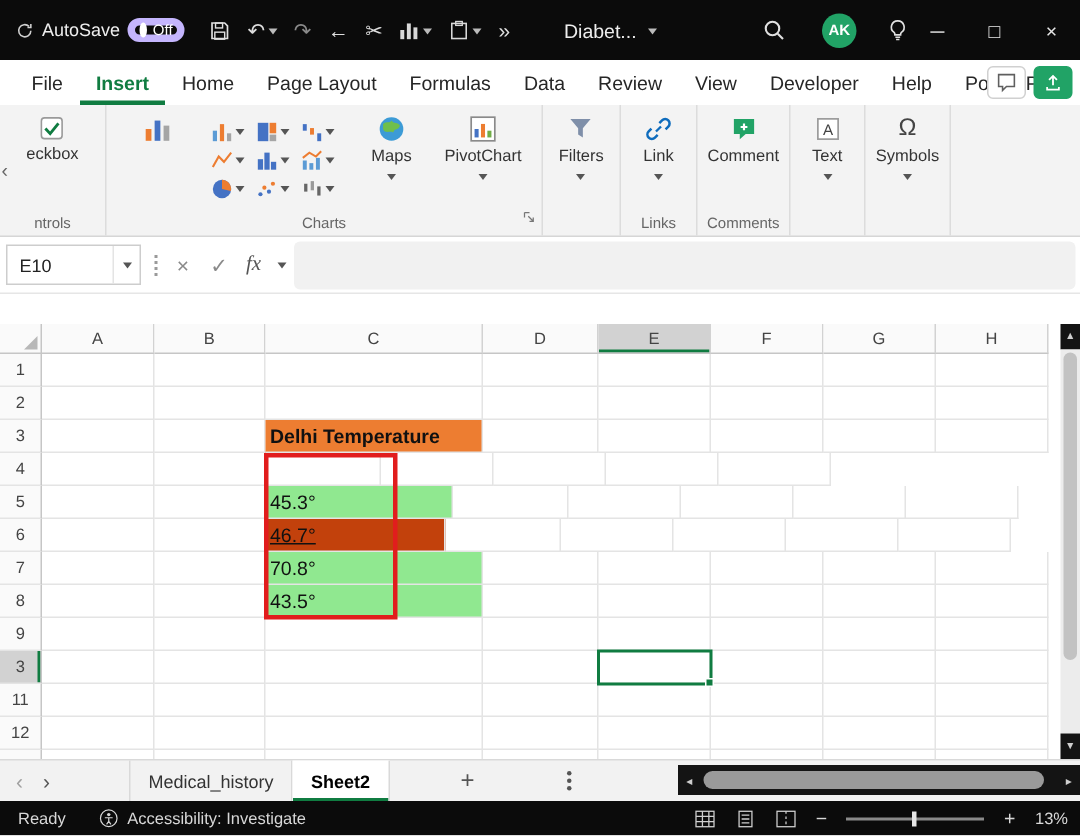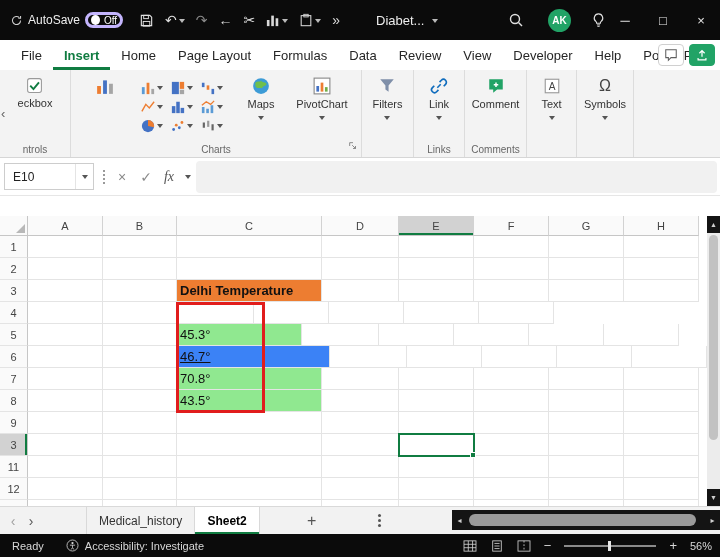--- a/index.html
+++ b/index.html
@@ -2,21 +2,21 @@
 <html><head>
 <meta charset="utf-8">
 <style>
   *{margin:0;padding:0;box-sizing:border-box}
   html,body{background:#fff}
   .app{position:relative;width:720px;height:557px;overflow:hidden;font-family:"Liberation Sans",sans-serif;background:#fff}
 
   
   .titlebar{height:40px;background:#0b0b0b;display:flex;align-items:center;position:relative;color:#ddd}
   .autosave{display:flex;align-items:center;gap:5px;margin-left:10px;font-size:12px;color:#eee}
-  .pill{width:38px;height:16px;border:3px solid #c4b5fd;border-radius:9px;display:flex;align-items:center;gap:4px;padding:0 3px}
+  .pill{width:38px;height:16px;border:5px solid #c4b5fd;border-radius:9px;display:flex;align-items:center;gap:4px;padding:0 3px}
   .knob{width:10px;height:10px;border-radius:50%;background:#fff}
   .pill-label{font-size:10px;color:#fff}
   .qat{display:flex;align-items:center;gap:11px;margin-left:16px}
   .tb-i{display:flex;align-items:center;gap:2px;color:#ddd;font-size:14px;line-height:14px}
   .tb-i.dim{color:#8a8a8a}
   .cr{width:0;height:0;border:3px solid transparent;border-top:4px solid #bbb;display:inline-block;margin-top:4px}
   .cr.dark{border-top-color:#555;margin-top:3px}
   .doc-title{position:absolute;left:376px;top:0;height:40px;display:flex;align-items:center;gap:8px;color:#eee;font-size:13px}
   .tb-right{position:absolute;right:0;top:0;height:40px;display:flex;align-items:center}
   .avatar{width:23px;height:23px;border-radius:50%;background:#21A366;color:#fff;font-size:10px;font-weight:bold;display:flex;align-items:center;justify-content:center;margin-left:24px}
@@ -473,21 +473,21 @@
           <div class="cell" style="width: 77px;"></div>
           <div class="cell" style="width: 75px;"></div>
           <div class="cell" style="width: 75px;"></div>
           <div class="cell" style="width: 75px;"></div>
           <div class="cell" style="width: 75px;"></div>
         </div>
         <div class="grow">
           <div class="rhd">6</div>
           <div class="cell" style="width: 75px;"></div>
           <div class="cell" style="width: 74px;"></div>
-          <div class="cell" style="width: 153px; background: #3b82f6; text-decoration: underline;">46.7°</div>
+          <div class="cell" style="width: 120px; background: #c2410c; text-decoration: underline;">46.7°</div>
           <div class="cell" style="width: 77px;"></div>
           <div class="cell" style="width: 75px;"></div>
           <div class="cell" style="width: 75px;"></div>
           <div class="cell" style="width: 75px;"></div>
           <div class="cell" style="width: 75px;"></div>
         </div>
         <div class="grow">
           <div class="rhd">7</div>
           <div class="cell" style="width: 75px;"></div>
           <div class="cell" style="width: 74px;"></div>
@@ -615,17 +615,17 @@
         </svg>
       <svg width="14" height="12" viewBox="0 0 16 14">
           <rect x="1" y="1" width="14" height="12" fill="none" stroke="#cfcfcf"></rect>
           <path d="M8 1v12" stroke="#cfcfcf" stroke-dasharray="2 2"></path>
         </svg>
       <span class="zbtn">−</span>
       <span class="ztrack">
           <span class="zthumb"></span>
         </span>
       <span class="zbtn">+</span>
-      <span>56%</span>
+      <span>13%</span>
     </div>
   </div>
 
 </div>
 
 </body></html>

